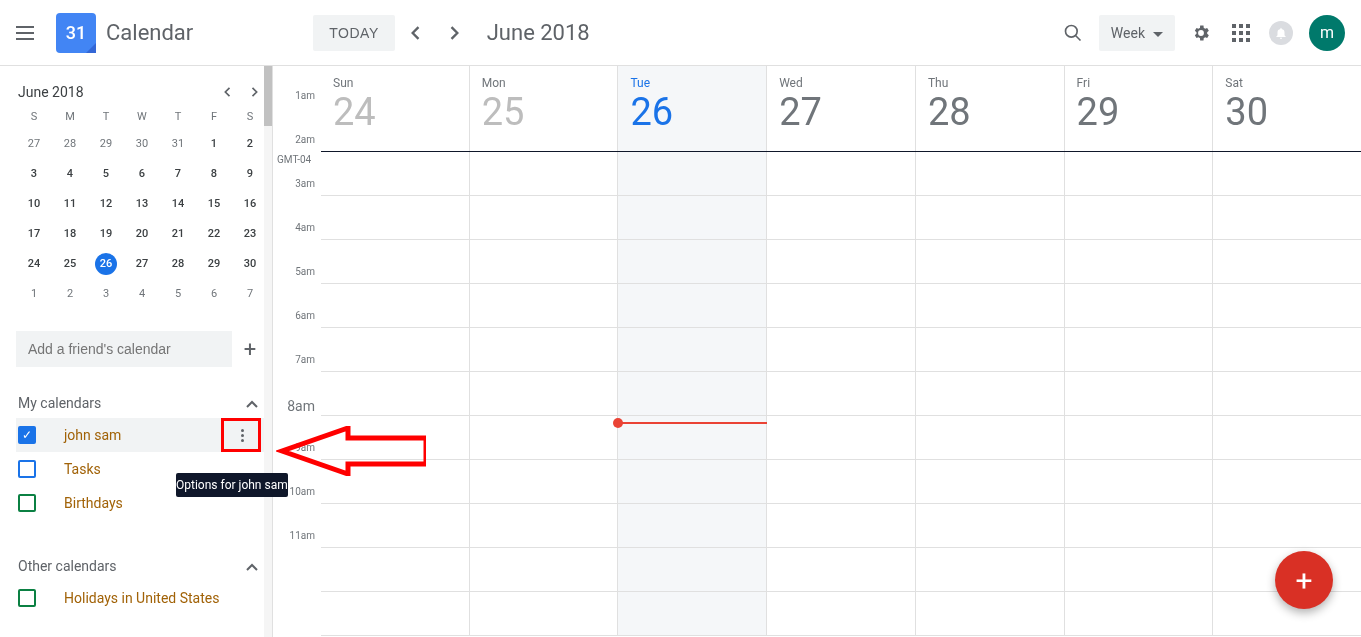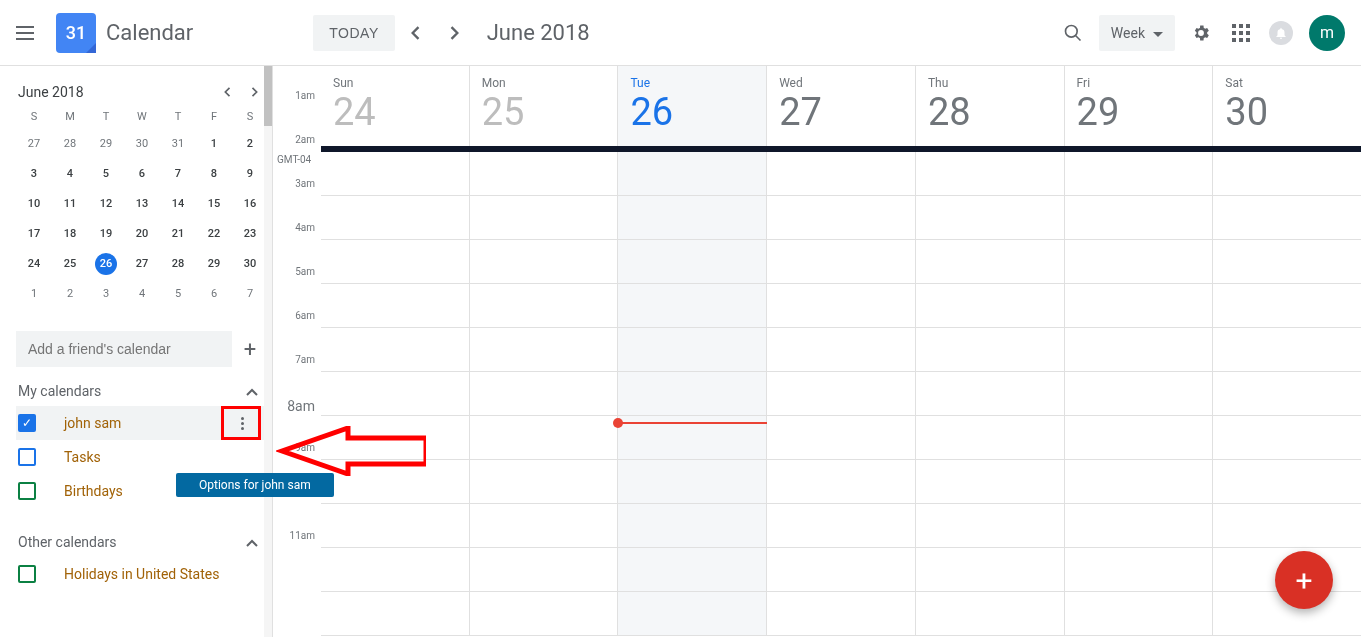--- a/index.html
+++ b/index.html
@@ -44,38 +44,38 @@
   .mini-grid .day.in-month { color:#3c4043; font-weight:500; }
   .mini-grid .day.today span { background:#1a73e8; color:#fff; }
   .mini-grid .day span { display:inline-block; width:22px; height:22px; line-height:22px; border-radius:50%; }
 
   
   .add-friend-row { display:flex; align-items:center; margin-top:22px; }
   .add-friend { flex:1; background:#f1f3f4; border:none; height:36px; padding:0 12px; font-size:14px; color:#5f6368; border-radius:0; }
   .add-btn { width:36px; display:flex; align-items:center; justify-content:center; color:#5f6368; cursor:pointer; font-size:22px; }
 
   
-  .list-head { display:flex; align-items:center; justify-content:space-between; padding:14px 10px 6px 2px; }
+  .list-head { display:flex; align-items:center; justify-content:space-between; padding:26px 10px 6px 2px; }
   .list-head .label { font-size:14px; color:#5f6368; }
   .list-head .chev { cursor:pointer; color:#5f6368; }
   .cal-item { display:flex; align-items:center; height:34px; padding-left:2px; position:relative; }
   .cal-item.hover { background:#f1f3f4; }
   .cbx { width:18px; height:18px; border:2px solid #999; border-radius:2px; display:flex; align-items:center; justify-content:center; cursor:pointer; color:#fff; font-size:12px; flex-shrink:0; }
   .cbx.checked { border:none; }
   .cal-name { font-size:14px; color:#a16207; margin-left:28px; }
   .dots { position:absolute; right:16px; top:7px; width:20px; height:20px; display:flex; flex-direction:column; align-items:center; justify-content:center; gap:2px; cursor:pointer; }
   .dots div { width:3px; height:3px; background:#5f6368; border-radius:50%; }
   .dots-outline { position:absolute; right:7px; top:0px; width:40px; height:34px; border:3px solid red; pointer-events:none; }
 
   
   .calendar-area { flex:1; display:flex; position:relative; border-left:1px solid #e0e0e0; }
   .gutter { width:48px; position:relative; }
   .tz { position:absolute; top:88px; left:4px; font-size:10px; color:#70757a; }
   .day-cols { flex:1; display:flex; flex-direction:column; }
-  .day-headers { display:flex; height:86px; border-bottom:6px solid #0f172a; }
+  .day-headers { display:flex; height:86px; border-bottom:1px solid #0f172a; }
   .day-headers .col { flex:1; border-left:1px solid #e0e0e0; padding:10px 0 0 12px; }
   .day-headers .col:first-child { border-left:none; }
   .dow { font-size:12px; color:#70757a; }
   .dom { font-size:38px; font-weight:400; line-height:40px; color:#70757a; margin-top:2px; }
   .dow.today { color:#1a73e8; }
   .dom.today { color:#1a73e8; }
   .dom.past { color:#bdbdbd; }
   .today-col-bg { background:#f5f7f9; }
 
   .time-rows { position:relative; flex:1; overflow:hidden; }
@@ -84,21 +84,21 @@
   .slot:first-child { border-left:none; }
   .slot.today { background:#f5f7f9; }
   .now-line { position:absolute; left:0; right:0; height:2px; background:#ea4335; }
   .now-line::before { content:''; position:absolute; left:-5px; top:-4px; width:10px; height:10px; background:#ea4335; border-radius:50%; }
 
   
   .big-arrow { position:absolute; pointer-events:none; }
   .big-arrow svg { display:block; }
 
   
-  .tooltip { position:absolute; background:#0369a1; color:#fff; font-size:12px; padding:5px 23px; border-radius:2px; white-space:nowrap; }
+  .tooltip { position:absolute; background:#0f172a; color:#fff; font-size:12px; padding:5px 0; border-radius:2px; white-space:nowrap; }
 
   
   .fab { position:absolute; right:28px; bottom:28px; width:58px; height:58px; border-radius:50%; background:#d93025; color:#fff; display:flex; align-items:center; justify-content:center; font-size:30px; box-shadow:0 4px 10px rgba(0,0,0,.3); cursor:pointer; }
 
   .svg-icon { fill:#5f6368; }
 </style>
 </head>
 <body>
 
 <div class="header">

